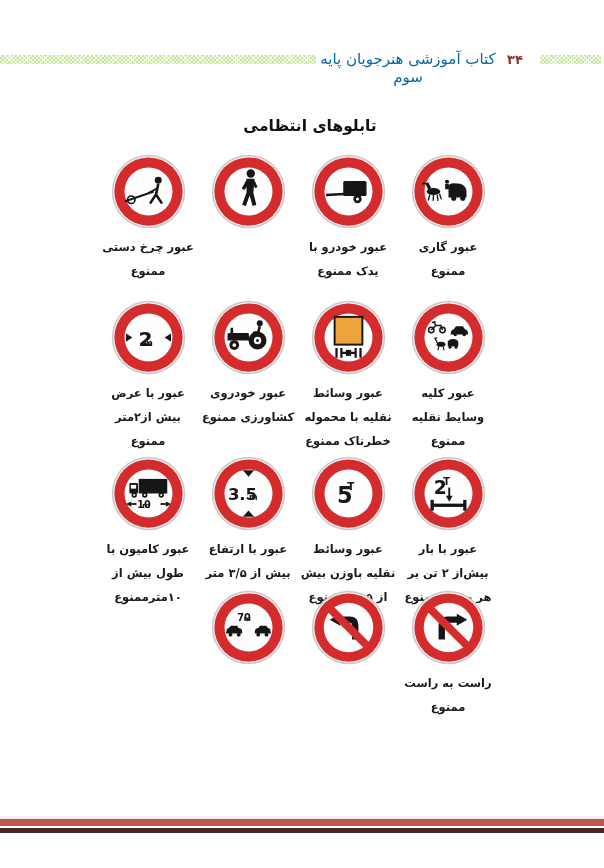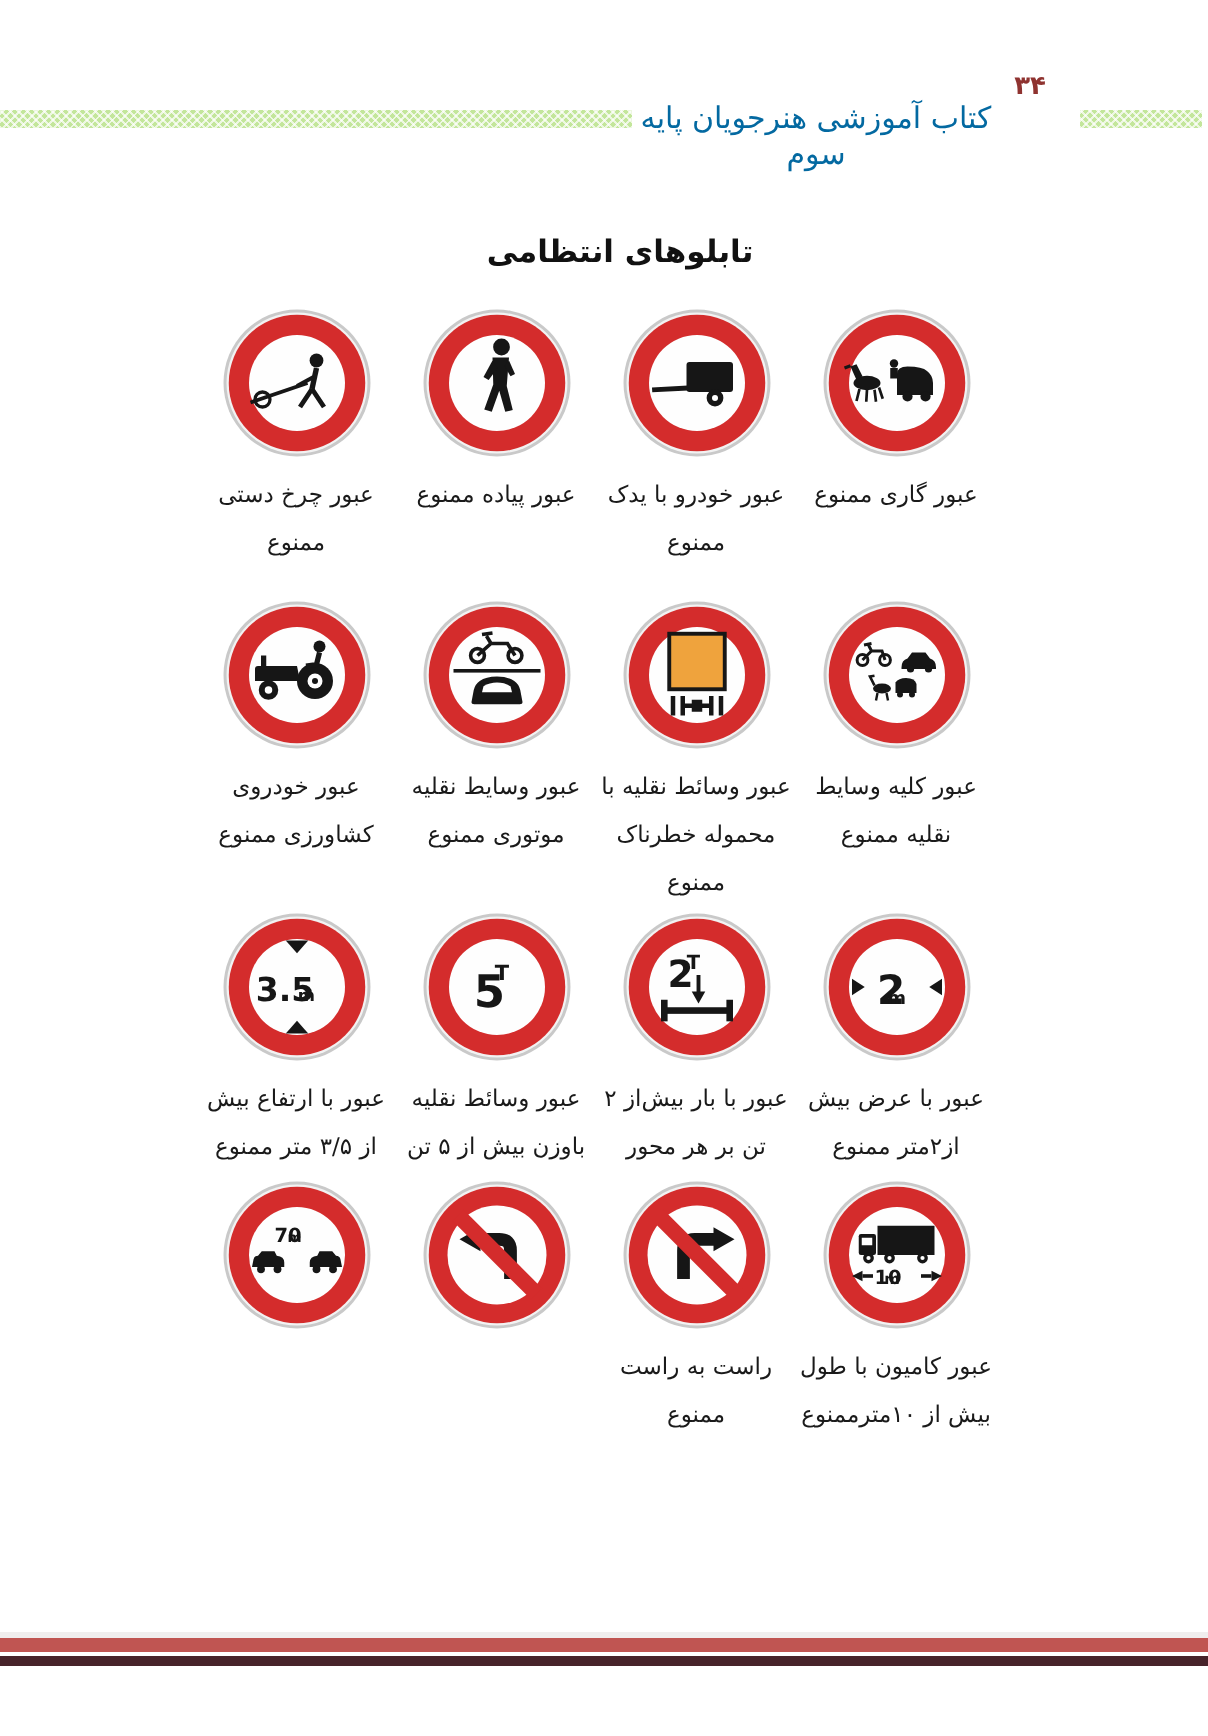--- a/index.html
+++ b/index.html
@@ -14,39 +14,39 @@
       repeating-linear-gradient(45deg, rgba(255,255,255,.7) 0 1px, transparent 1px 3px),
       repeating-linear-gradient(-45deg, rgba(255,255,255,.7) 0 1px, transparent 1px 3px);
   }
   .band-left{left:0;top:55;width:316px;top:55px;}
   .band-right{left:540px;top:55px;width:61px;}
   .book-title{
     position:absolute;top:50px;left:318px;width:180px;text-align:center;
     font-size:15px;color:#0369a1;direction:rtl;
   }
   .page-num{
-    position:absolute;top:36px;left:501px;width:28px;text-align:center;
+    position:absolute;top:52px;left:501px;width:28px;text-align:center;
     font-size:13px;font-weight:bold;color:#8f3330;direction:rtl;
   }
   
   .page-title{
     position:absolute;top:107px;left:8px;width:604px;text-align:center;
     font-size:15.5px;font-weight:bold;color:#111;direction:rtl;
   }
   
   .grid{
     position:absolute;top:148px;left:100px;width:396px;
     display:grid;grid-template-columns:repeat(4,96px);
     grid-template-rows:146px 156px 134px auto;
     column-gap:4px;direction:rtl;
   }
   figure.cell{margin:0;display:flex;flex-direction:column;align-items:center;}
   .sign{width:75px;height:75px;margin-top:6px;flex:none;}
   .cap{
-    margin-top:6px;font-size:11.5px;font-weight:normal;color:#1a1a1a;
+    margin-top:6px;font-size:11.5px;font-weight:bold;color:#1a1a1a;
     line-height:24px;text-align:center;direction:rtl;max-width:100px;
   }
   svg text{font-family:"DejaVu Sans",sans-serif;font-weight:bold;fill:#161616;}
   
   .foot-gray{position:absolute;left:0;top:816px;width:604px;height:3px;background:#f0eeee;}
   .foot-red{position:absolute;left:0;top:819px;width:604px;height:7px;background:#c05552;}
   .foot-dark{position:absolute;left:0;top:828px;width:604px;height:5px;background:#47232a;}
 </style>
 </head>
 <body>
@@ -103,21 +103,20 @@
         <circle cx="50" cy="50" r="47" fill="#f2f2f2"></circle>
       <circle cx="50" cy="50" r="45.5" fill="#d42c2c"></circle>
         <circle cx="50" cy="50" r="32" fill="#fefefe"></circle>
       <g fill="#161616">
         <circle cx="53" cy="26" r="5.6"></circle>
         <path d="M47,33 l11,0 l-1.5,19 l4,16 l-5,1.2 l-4,-14 l-5,14 l-5,-1.5 l6,-16.7 Z"></path>
         <path d="M47,35 l-6,11 l3.4,2 l6,-8 Z"></path>
         <path d="M58,35 l4,9 l-3,1.5 l-4,-7 Z"></path>
       </g>
     </svg>
-    <figcaption class="cap">عبور پیاده ممنوع</figcaption>
   </figure>
 
   <figure class="cell">
     <svg class="sign" viewBox="0 0 100 100">
       <circle cx="50" cy="50" r="49" fill="#c9c9c9"></circle>
         <circle cx="50" cy="50" r="47" fill="#f2f2f2"></circle>
       <circle cx="50" cy="50" r="45.5" fill="#d42c2c"></circle>
         <circle cx="50" cy="50" r="32" fill="#fefefe"></circle>
       <circle cx="63" cy="35" r="4.6" fill="#161616"></circle>
       <path d="M63,40 l-3,14" stroke="#161616" stroke-width="3.6" fill="none"></path>
@@ -164,37 +163,20 @@
       <rect x="31.5" y="22.5" width="37" height="37" fill="#efa33d" stroke="#161616" stroke-width="2.6"></rect>
       <g stroke="#161616" stroke-width="3" fill="none">
         <path d="M34,64 l0,13 M40.5,64 l0,13 M59.5,64 l0,13 M66,64 l0,13"></path>
         <path d="M40.5,70.5 l19,0"></path>
       </g>
       <rect x="46.5" y="66.5" width="7" height="8" fill="#161616"></rect>
     </svg>
     <figcaption class="cap">عبور وسائط نقلیه با محموله خطرناک ممنوع</figcaption>
   </figure>
 
-  <figure class="cell">
-    <svg class="sign" viewBox="0 0 100 100">
-      <circle cx="50" cy="50" r="49" fill="#c9c9c9"></circle>
-        <circle cx="50" cy="50" r="47" fill="#f2f2f2"></circle>
-      <circle cx="50" cy="50" r="45.5" fill="#d42c2c"></circle>
-        <circle cx="50" cy="50" r="32" fill="#fefefe"></circle>
-      <g stroke="#161616" fill="none" stroke-width="2.4">
-        <circle cx="37" cy="37" r="4.6"></circle>
-          <circle cx="62" cy="37" r="4.6"></circle>
-        <path d="M37,37 L46,29 L57,29 L62,37 M46,29 L43,24 M40,23 l7,-1"></path>
-      </g>
-      <rect x="21" y="46" width="58" height="2.4" fill="#161616"></rect>
-      <path d="M33,68 l1.5,-8 q1,-4 4,-6 q4,-3 11.5,-3 q7.5,0 11.5,3 q3,2 4,6 l1.5,8 q0,1.5 -1.8,1.5 l-30.4,0 q-1.8,0 -1.8,-1.5 Z" fill="#161616"></path>
-      <path d="M41,57.5 q4,-2.5 9,-2.5 q5,0 9,2.5 l1,4 l-20,0 Z" fill="#fff"></path>
-    </svg>
-    <figcaption class="cap">عبور وسایط نقلیه موتوری ممنوع</figcaption>
-  </figure>
 
   <figure class="cell">
     <svg class="sign" viewBox="0 0 100 100">
       <circle cx="50" cy="50" r="49" fill="#c9c9c9"></circle>
         <circle cx="50" cy="50" r="47" fill="#f2f2f2"></circle>
       <circle cx="50" cy="50" r="45.5" fill="#d42c2c"></circle>
         <circle cx="50" cy="50" r="32" fill="#fefefe"></circle>
       <g fill="#161616">
         <circle cx="62" cy="54" r="12"></circle>
         <circle cx="31" cy="60" r="6.5"></circle>

